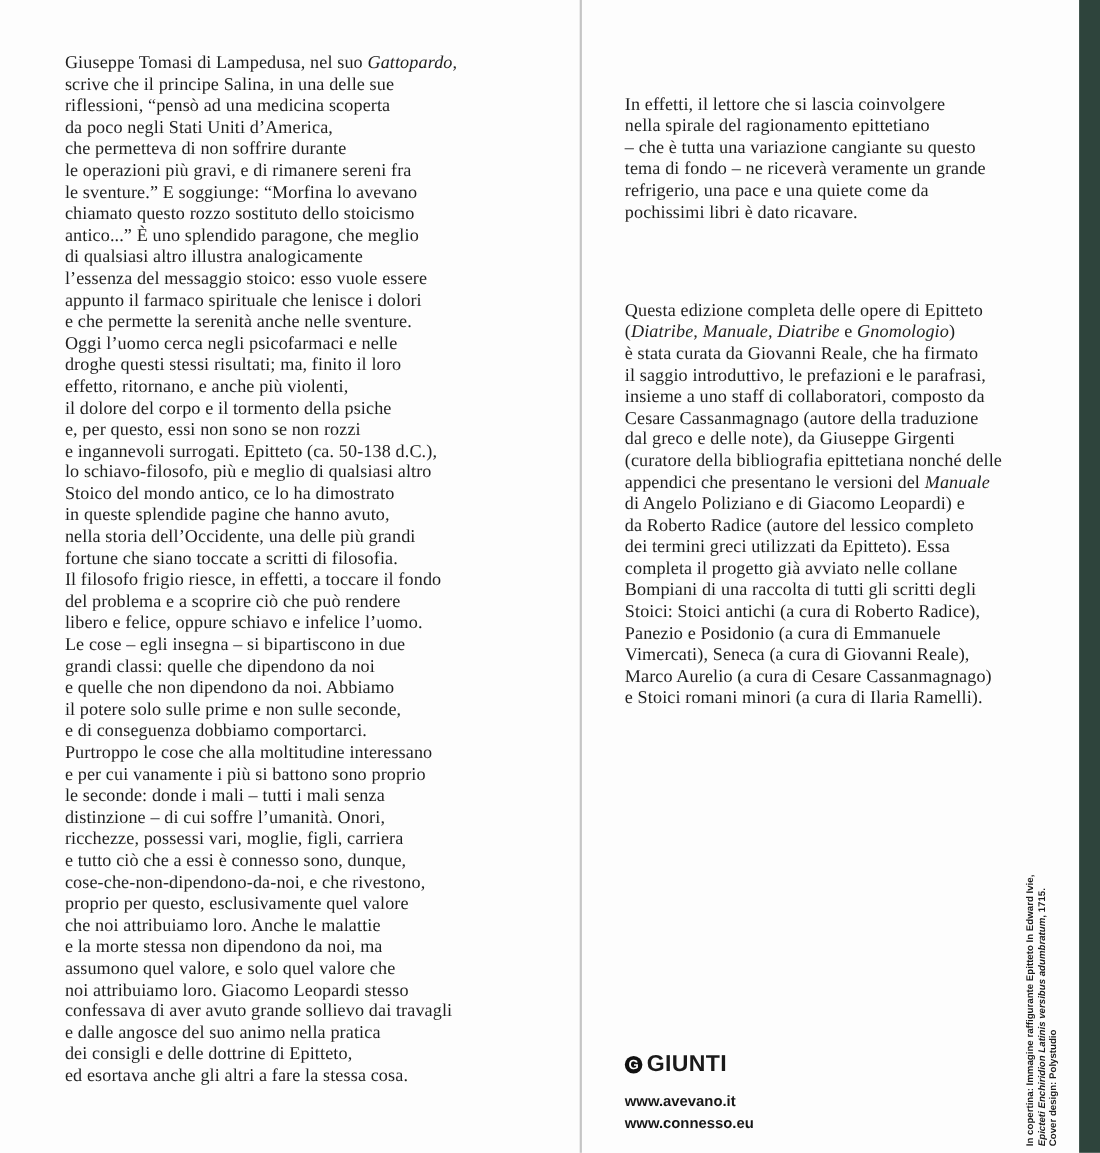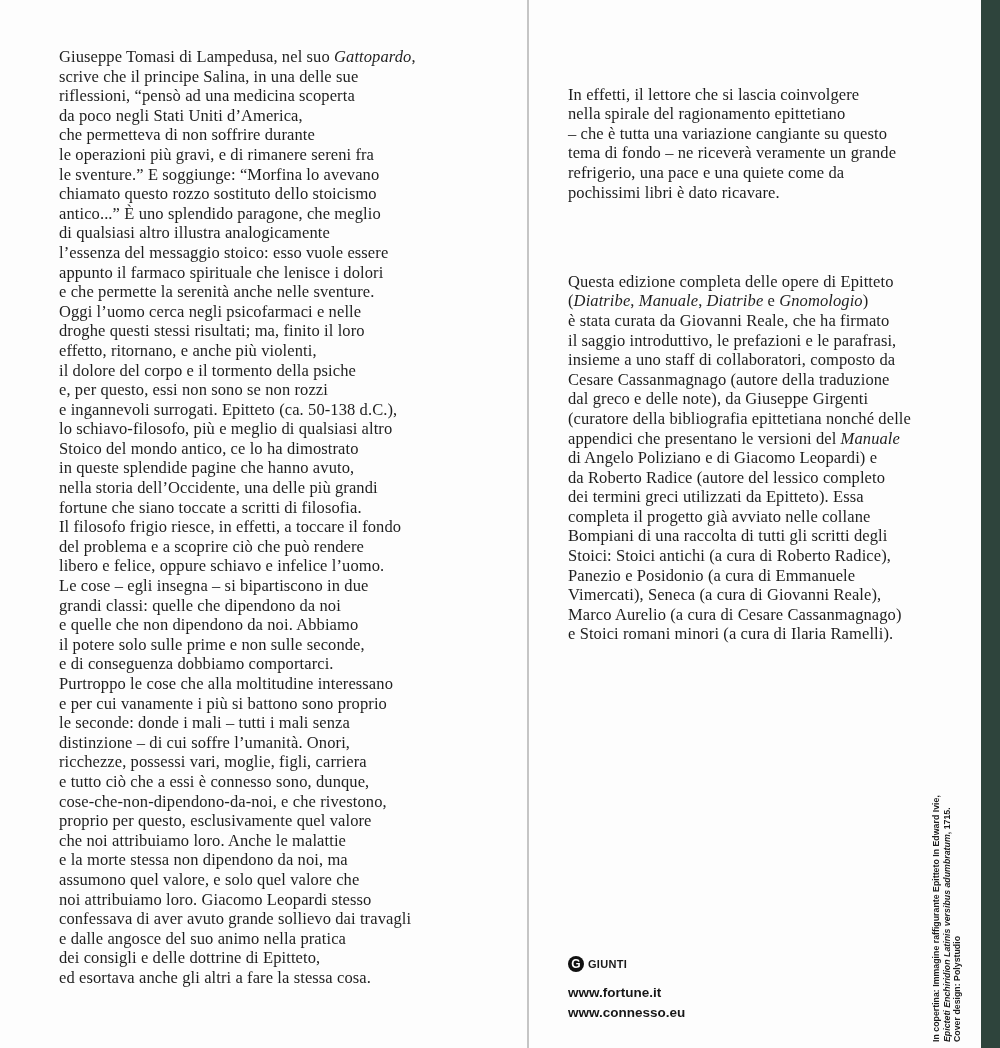--- a/index.html
+++ b/index.html
@@ -44,21 +44,21 @@
   .logo-disc {
     width: 16px; height: 16px; border-radius: 50%;
     background: #111; color: #fff;
     font-family: "Liberation Sans", sans-serif;
     font-weight: bold; font-size: 12px;
     display: flex; align-items: center; justify-content: center;
     line-height: 1;
   }
   .logo-word {
     font-family: "Liberation Sans", sans-serif;
-    font-weight: bold; font-size: 11px; letter-spacing: 0.3px;
+    font-weight: bold; font-size: 21px; letter-spacing: 0.3px;
   }
   .urls {
     margin-top: 11px;
     font-family: "Liberation Sans", sans-serif;
     font-weight: bold; font-size: 13.5px; line-height: 20px;
     color: #171717;
   }
 
   
   .colophon {
@@ -157,21 +157,21 @@
 Marco Aurelio (a cura di Cesare Cassanmagnago)
 e Stoici romani minori (a cura di Ilaria Ramelli).</div>
   </div>
 
   <div class="publisher">
     <div class="logo-row">
       <span class="logo-disc">G</span>
       <span class="logo-word">GIUNTI</span>
     </div>
     <div class="urls">
-      <div>www.fortune.it</div>
+      <div>www.avevano.it</div>
       <div>www.connesso.eu</div>
     </div>
   </div>
 
   <div class="colophon">
     <div>In copertina: Immagine raffigurante Epitteto In Edward Ivie,</div>
     <div><i>Epicteti Enchiridion Latinis versibus adumbratum</i>, 1715.</div>
     <div>Cover design: Polystudio</div>
   </div>
 

